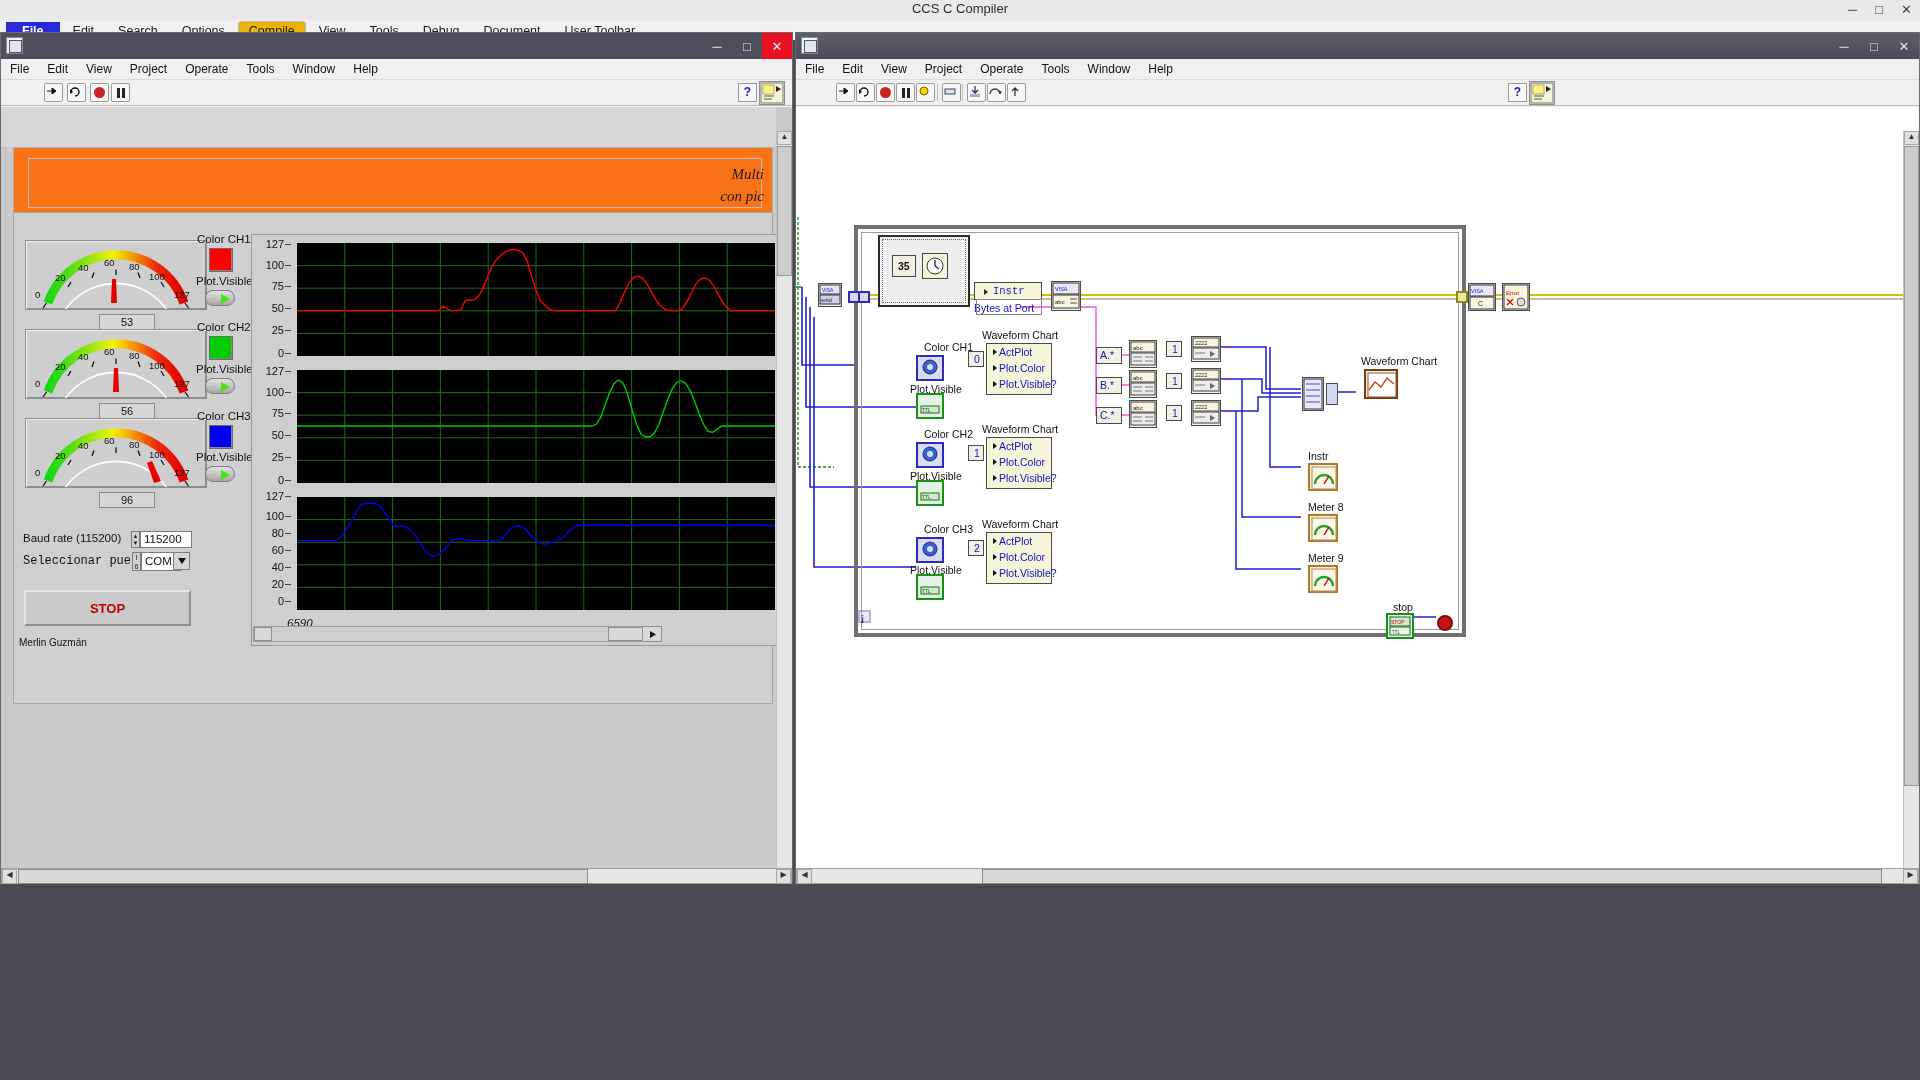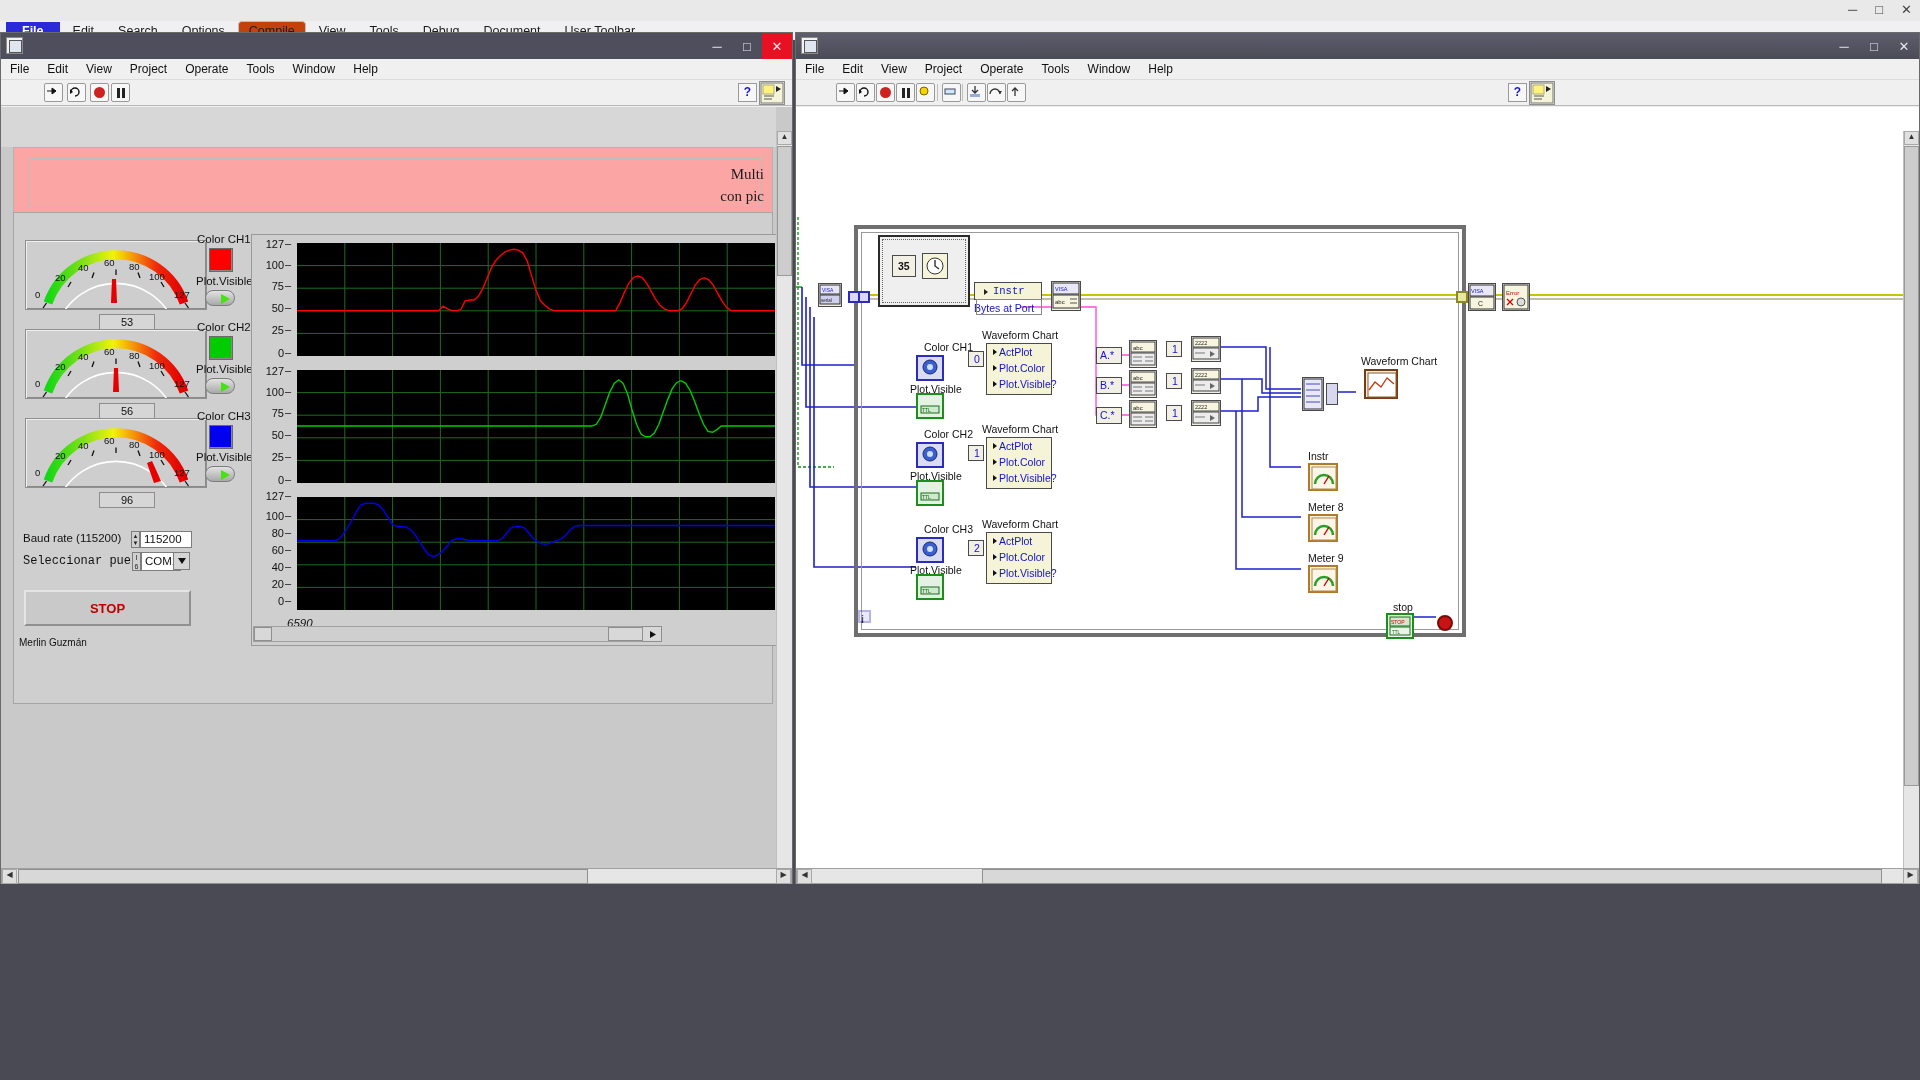--- a/index.html
+++ b/index.html
@@ -37,21 +37,21 @@
   #ccs-logo::after{
     content:""; position:absolute; left:5px; top:3px; width:7px; height:9px;
     border:2px solid #fff; border-radius:3px; border-left-color:transparent;
   }
   #ccs-menubar {
     position:absolute; left:0; top:21px; width:1920px; height:19px;
     background:#f0f0f2; display:flex; align-items:center; font-size:12.5px; color:#1b1b1b;
   }
   .ccs-menu { padding:1px 11px; margin-right:2px; white-space:nowrap; }
   .ccs-menu.active-blue { background:#2a2ad8; color:#fff; font-weight:bold; padding:2px 16px; }
-  .ccs-menu.active-tab { background:#c2410c; border:1px solid #bdbdbd; border-bottom:none; border-radius:4px 4px 0 0; padding:2px 10px; }
+  .ccs-menu.active-tab { background:#eab308; border:1px solid #bdbdbd; border-bottom:none; border-radius:4px 4px 0 0; padding:2px 10px; }
   #ccs-body { position:absolute; left:0; top:40px; width:1920px; height:1040px; background:#4a4a55; }
 
   
   .lv-window { position:absolute; background:#f0f0f0; border:1px solid #6a6a6a; }
   .lv-titlebar { height:26px; background:linear-gradient(#5d5d6b,#4b4b58); position:relative; }
   .lv-titlebar.dark { background:#4e4e5c; }
   .lv-title {
     position:absolute; left:0; right:0; top:4px; text-align:center;
     font-size:12.5px; color:#e7e7ef;
   }
@@ -91,21 +91,21 @@
   
   #fp-window { left:0px; top:32px; width:793px; height:852px; }
   #fp-canvas { position:absolute; left:0; top:74px; width:791px; height:776px; background:#c9c9c9; overflow:hidden; }
   #fp-topband { position:absolute; left:0; top:0; width:775px; height:40px; background:#d7d7d7; }
   #fp-panel {
     position:absolute; left:12px; top:105px; width:760px; height:492px;
     background:#cfcfcf; border:1px solid #a6a6a6;
   }
   #fp-header {
     position:absolute; left:12px; top:40px; width:760px; height:72px;
-    background:#fca5a5; border:1px solid #b3b3b3;
+    background:#f97316; border:1px solid #b3b3b3;font-style:italic;
   }
   #fp-header .hdr-inner { position:absolute; left:14px; top:10px; right:10px; bottom:10px; border:1px solid #bdbdbd; }
   .fp-title-txt {
     position:absolute; right:8px; font-family:"Liberation Serif", serif; font-size:15px; color:#1c1c1c;
   }
   .meter-box {
     position:absolute; width:182px; height:70px; background:#cecece;
     border:1px solid #8f8f8f; box-shadow: inset 1px 1px 0 #efefef, inset -1px -1px 0 #8a8a8a;
   }
   .meter-val {
@@ -176,20 +176,21 @@
 
   <div id="ccs-tabstrip">
     <div class="ccs-tabline" style="left:160px;width:180px;"></div>
     <div class="ccs-tabline" style="left:342px;width:180px;"></div>
     <div class="ccs-tabline" style="left:524px;width:180px;"></div>
     <div class="ccs-tabline" style="left:1080px;width:180px;"></div>
     <div class="ccs-tabline" style="left:1262px;width:180px;"></div>
   </div>
 
   <div id="ccs-titlebar">
+    <div id="ccs-title">CCS C Compiler</div>
     <div id="ccs-winbtns">
       <span>─</span>
       <span>□</span>
       <span>✕</span>
     </div>
   </div>
 
   <div id="ccs-iconrow">
     <div id="ccs-logo"></div>
   </div>

